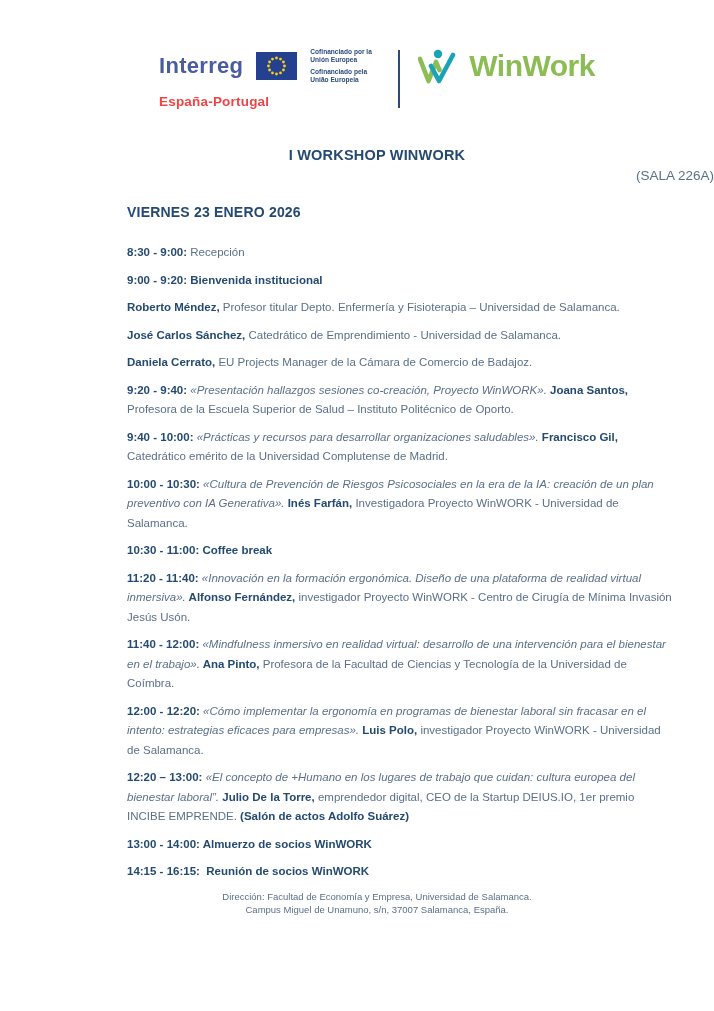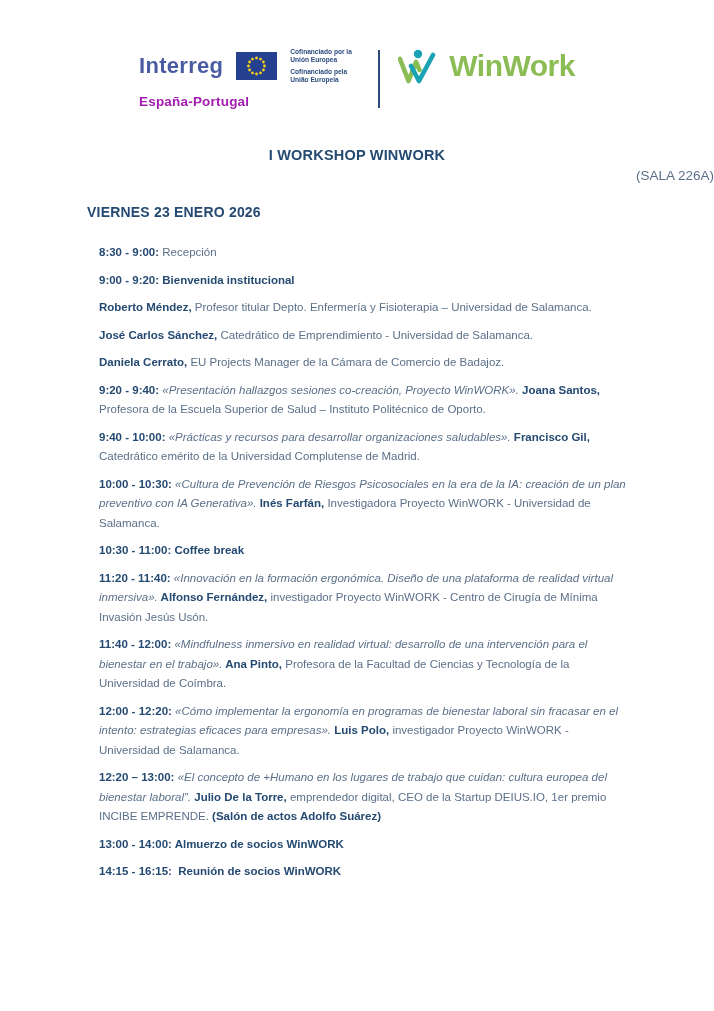--- a/index.html
+++ b/index.html
@@ -5,38 +5,38 @@
   :root{
     --navy:#254a72; --body:#5b7089; --interreg-blue:#4a5ba3; --eu-blue:#24408f;
     --star-yellow:#f7d117; --green:#8cbd55; --teal:#1aa3b4; --divider:#2e4a7a;
   }
   *{margin:0;padding:0;box-sizing:border-box;}
   html,body{background:#ffffff;}
   body{
     width:714px;height:1011px;position:relative;overflow:hidden;
     font-family:"Liberation Sans","DejaVu Sans",sans-serif;
   }
-  .page{width:714px;height:860px;background:#fff;}
+  .page{width:714px;height:860px;background:#fff;padding-left:40px;}
 
   
   .logos{
     padding-top:48px;display:flex;justify-content:center;align-items:flex-start;gap:18px;
   }
   .interreg-block{display:flex;flex-direction:column;}
   .interreg-row{display:flex;align-items:center;gap:13px;}
   .interreg-word{
     color:var(--interreg-blue);font-weight:bold;font-size:22px;letter-spacing:.3px;
   }
   .eu-flag{display:block;}
   .cofinance{
     width:70px;color:#2c4a7c;font-size:6.6px;font-weight:bold;line-height:8px;
   }
   .cofinance .co2{margin-top:4px;}
   .region{
-    margin-top:10px;color:#a21caf;font-weight:bold;font-size:13.5px;letter-spacing:.2px;
+    margin-top:10px;color:#ef4444;font-weight:bold;font-size:13.5px;letter-spacing:.2px;
   }
   .logo-divider{
     width:2px;height:58px;background:var(--divider);margin-top:2px;
   }
   .winwork-block{display:flex;align-items:center;gap:13px;}
   .winwork-word{
     color:var(--green);font-weight:bold;font-size:30px;letter-spacing:-.5px;
   }
 
   
@@ -49,21 +49,20 @@
   }
   .date-heading{
     margin:21px 0 0 87px;color:var(--navy);font-weight:bold;font-size:14px;letter-spacing:.2px;
   }
 
   
   .agenda{margin:23px 82px 0 87px;width:545px;}
   .agenda-item{
     font-size:11.5px;line-height:19.5px;margin-bottom:8px;color:var(--body);
     white-space:pre-wrap;
-    margin-left:12px;
   }
   .seg-time,.seg-bold{color:var(--navy);font-weight:bold;}
   .seg-italic{color:var(--body);font-style:italic;}
   .seg-body{color:var(--body);}
 
   
   .footer{
     margin-top:4px;text-align:center;color:var(--body);font-size:9.5px;line-height:13.5px;
   }
 </style>
@@ -129,14 +128,18 @@
       <p class="agenda-item"><span class="seg-time">10:00 - 10:30:</span><span class="seg-italic"> «Cultura de Prevención de Riesgos Psicosociales en la era de la IA: creación de un plan preventivo con IA Generativa».</span><span class="seg-bold"> Inés Farfán,</span><span class="seg-body"> Investigadora Proyecto WinWORK - Universidad de Salamanca.</span></p>
       <p class="agenda-item"><span class="seg-time">10:30 - 11:00: Coffee break</span></p>
       <p class="agenda-item"><span class="seg-time">11:20 - 11:40:</span><span class="seg-italic"> «Innovación en la formación ergonómica. Diseño de una plataforma de realidad virtual inmersiva».</span><span class="seg-bold"> Alfonso Fernández,</span><span class="seg-body"> investigador Proyecto WinWORK - Centro de Cirugía de Mínima Invasión Jesús Usón.</span></p>
       <p class="agenda-item"><span class="seg-time">11:40 - 12:00:</span><span class="seg-italic"> «Mindfulness inmersivo en realidad virtual: desarrollo de una intervención para el bienestar en el trabajo».</span><span class="seg-bold"> Ana Pinto,</span><span class="seg-body"> Profesora de la Facultad de Ciencias y Tecnología de la Universidad de Coímbra.</span></p>
       <p class="agenda-item"><span class="seg-time">12:00 - 12:20:</span><span class="seg-italic"> «Cómo implementar la ergonomía en programas de bienestar laboral sin fracasar en el intento: estrategias eficaces para empresas».</span><span class="seg-bold"> Luis Polo,</span><span class="seg-body"> investigador Proyecto WinWORK - Universidad de Salamanca.</span></p>
       <p class="agenda-item"><span class="seg-time">12:20 – 13:00:</span><span class="seg-italic"> «El concepto de +Humano en los lugares de trabajo que cuidan: cultura europea del bienestar laboral”.</span><span class="seg-bold"> Julio De la Torre,</span><span class="seg-body"> emprendedor digital, CEO de la Startup DEIUS.IO, 1er premio INCIBE EMPRENDE.</span><span class="seg-bold"> (Salón de actos Adolfo Suárez)</span></p>
       <p class="agenda-item"><span class="seg-time">13:00 - 14:00: Almuerzo de socios WinWORK</span></p>
       <p class="agenda-item"><span class="seg-time">14:15 - 16:15:  Reunión de socios WinWORK</span></p>
     </div>
 
+  <footer class="footer">
+    <div>Dirección: Facultad de Economía y Empresa, Universidad de Salamanca.</div>
+    <div>Campus Miguel de Unamuno, s/n, 37007 Salamanca, España.</div>
+  </footer>
 
 </div>
 
 </body></html>

